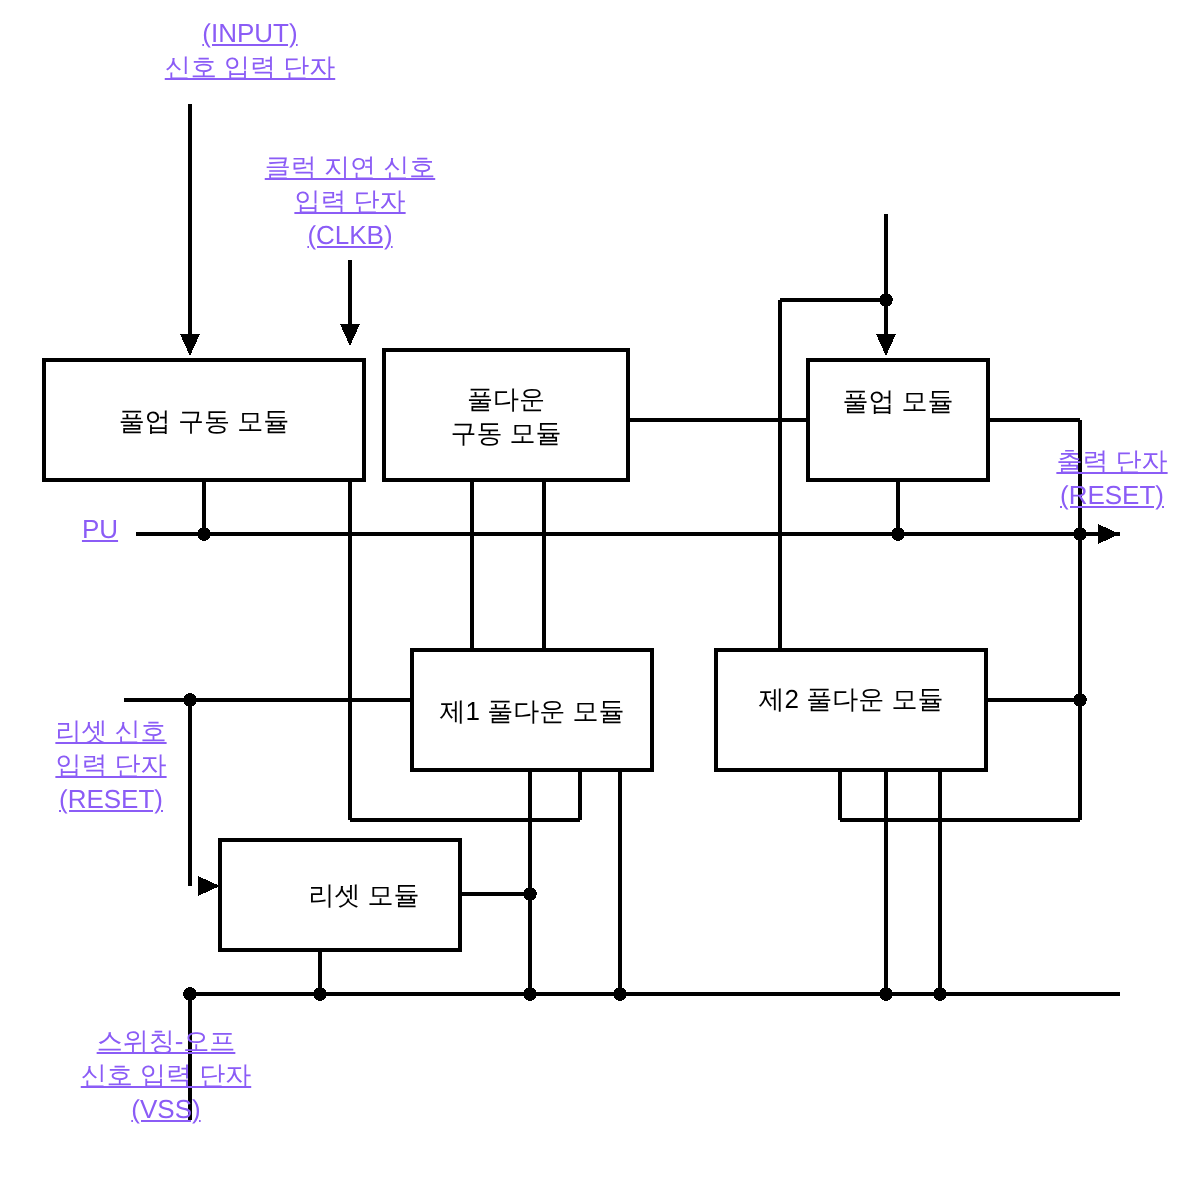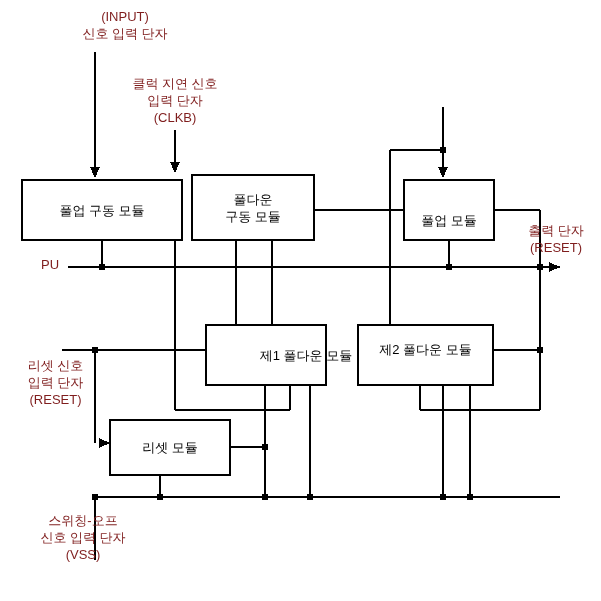--- a/index.html
+++ b/index.html
@@ -20,23 +20,24 @@
     position: absolute;
     left: 0;
     top: 0;
     width: 601px;
     height: 601px;
   }
   .lbl {
     position: absolute;
     font-size: 13px;
     line-height: 17px;
-    color: #7f1d1d;
+    color: #8b5cf6;
     white-space: pre;
     text-align: center;
+    text-decoration: underline;
   }
   .lbl.left { text-align: center; }
   .box-label {
     position: absolute;
     display: flex;
     align-items: center;
     justify-content: center;
     text-align: center;
     font-size: 13px;
     line-height: 17px;
@@ -142,18 +143,18 @@
   <div class="lbl left" style="left:8px; top:337px; width:95px;margin-top:20px;">리셋 신호
 입력 단자
 (RESET)</div>
   <div class="lbl" style="left:8px; top:512px; width:150px;">스위칭-오프
 신호 입력 단자
 (VSS)</div>
 
   <div class="box-label" style="left:22px; top:180px; width:160px; height:60px;">풀업 구동 모듈</div>
   <div class="box-label" style="left:192px; top:175px; width:122px; height:65px;">풀다운
 구동 모듈</div>
-  <div class="box-label" style="left:404px; top:196px; width:90px; height:48px;">풀업 모듈</div>
-  <div class="box-label" style="left:206px; top:325px; width:120px; height:60px;margin-left:40px;">제1 풀다운 모듈</div>
+  <div class="box-label" style="left:404px; top:176px; width:90px; height:48px;">풀업 모듈</div>
+  <div class="box-label" style="left:206px; top:325px; width:120px; height:60px;">제1 풀다운 모듈</div>
   <div class="box-label" style="left:358px; top:325px; width:135px; height:48px;text-align:center;">제2 풀다운 모듈</div>
-  <div class="box-label" style="left:110px; top:420px; width:120px; height:55px;">리셋 모듈</div>
+  <div class="box-label" style="left:110px; top:420px; width:120px; height:55px;padding-left:12px;">리셋 모듈</div>
 
 </div>
 
 </body></html>

